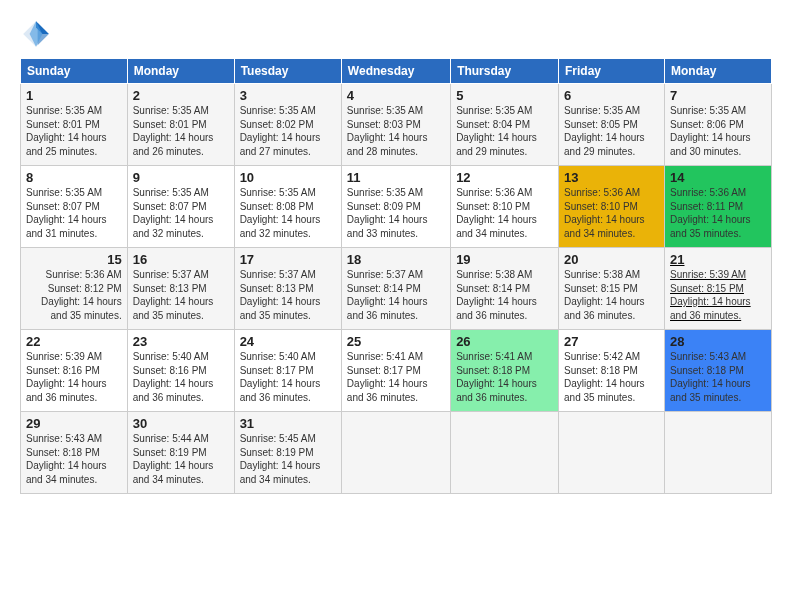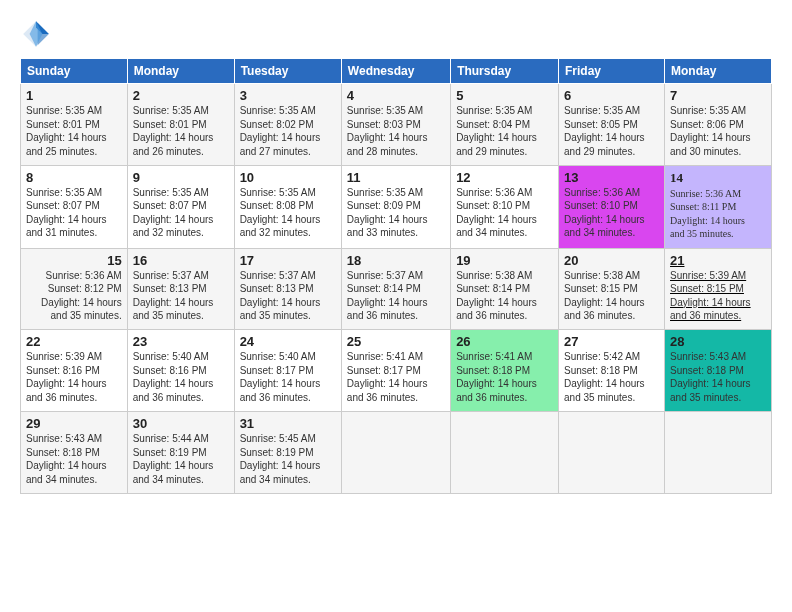--- a/index.html
+++ b/index.html
@@ -226,28 +226,28 @@
 Daylight: 14 hours
 and 33 minutes.</div>
           </td>
           <td style="background: rgb(255, 255, 255);">
             <span class="day-num">12</span>
             <div class="day-info" style="white-space: pre-line;">Sunrise: 5:36 AM
 Sunset: 8:10 PM
 Daylight: 14 hours
 and 34 minutes.</div>
           </td>
-          <td style="background: #d946ef;">
+          <td style="background: #eab308;">
             <span class="day-num">13</span>
             <div class="day-info" style="white-space: pre-line;">Sunrise: 5:36 AM
 Sunset: 8:10 PM
 Daylight: 14 hours
 and 34 minutes.</div>
           </td>
-          <td style="background: #c4b5fd; font-family: Liberation Serif, serif;">
+          <td style="background: #22c55e;">
             <span class="day-num">14</span>
             <div class="day-info" style="white-space: pre-line;">Sunrise: 5:36 AM
 Sunset: 8:11 PM
 Daylight: 14 hours
 and 35 minutes.</div>
           </td>
         </tr>
         <tr>
           <td style="background: rgb(245, 245, 245); text-align: right;">
             <span class="day-num">15</span>
@@ -335,21 +335,21 @@
 Daylight: 14 hours
 and 36 minutes.</div>
           </td>
           <td style="background: rgb(255, 255, 255); margin-top: 32px;">
             <span class="day-num">27</span>
             <div class="day-info" style="white-space: pre-line;">Sunrise: 5:42 AM
 Sunset: 8:18 PM
 Daylight: 14 hours
 and 35 minutes.</div>
           </td>
-          <td style="background: #14b8a6;">
+          <td style="background: #3b82f6;">
             <span class="day-num">28</span>
             <div class="day-info" style="white-space: pre-line;">Sunrise: 5:43 AM
 Sunset: 8:18 PM
 Daylight: 14 hours
 and 35 minutes.</div>
           </td>
         </tr>
         <tr>
           <td style="background: rgb(245, 245, 245);">
             <span class="day-num">29</span>

